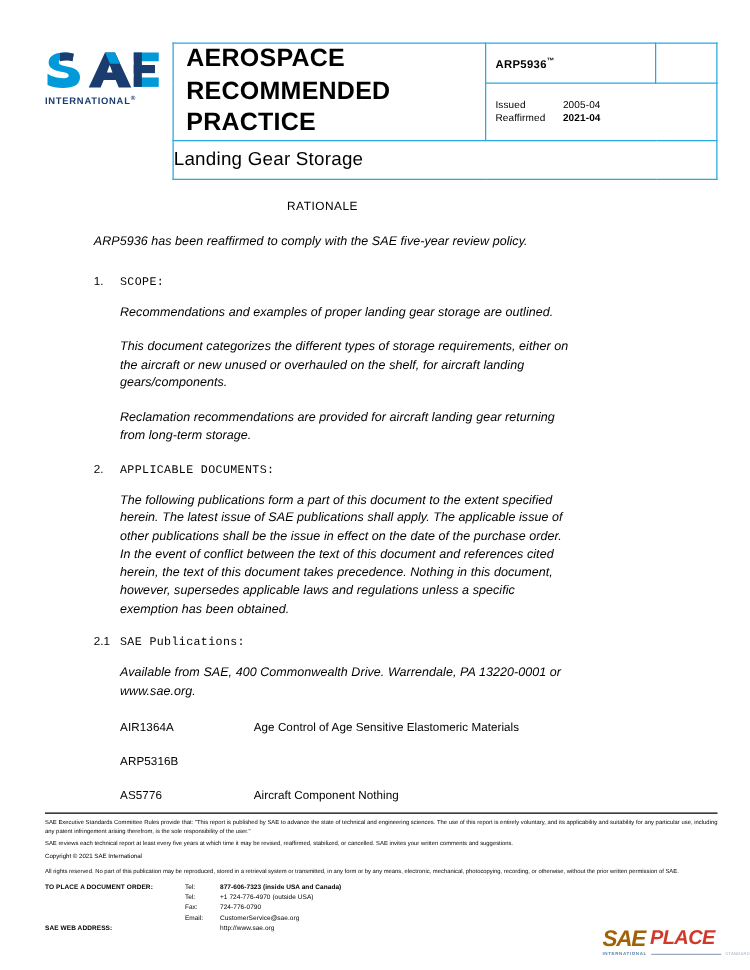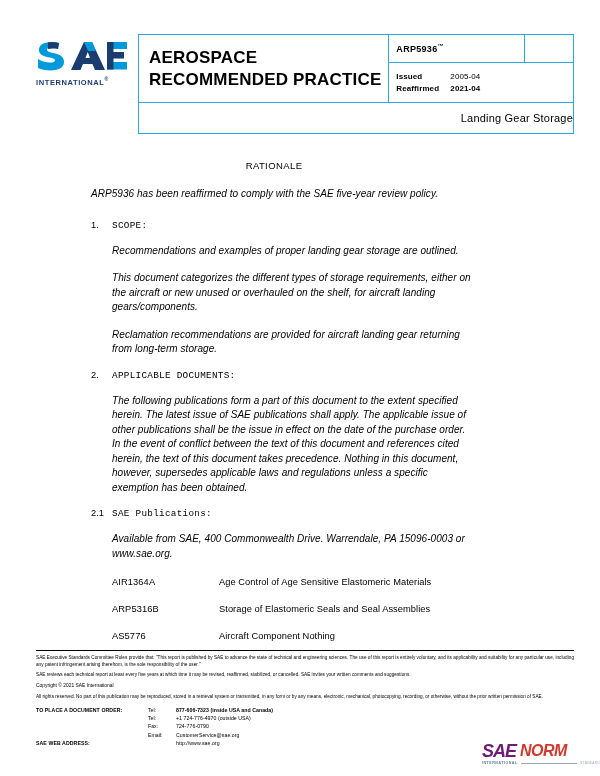--- a/index.html
+++ b/index.html
@@ -67,21 +67,21 @@
   }
   .title-table td {
     border: 1.6px solid #29A8E0;
     padding: 0;
     vertical-align: middle;
   }
   .cell-doctype {
     width: 210px;
     height: 62px;
     padding-left: 10px !important;
-    font-size: 17px;
+    font-size: 20px;
     font-weight: bold;
     line-height: 1.28;
     letter-spacing: 0.2px;
   }
   .cell-docnum {
     width: 112px;
     height: 27px;
     padding-left: 7px !important;
     font-size: 9px;
     font-weight: bold;
@@ -101,38 +101,38 @@
     height: 35px;
     padding: 2px 0 2px 7px !important;
     font-size: 8px;
   }
   .date-row {
     display: flex;
     line-height: 1.38;
   }
   .date-label {
     width: 54px;
-    font-weight: bold;
+    font-weight: normal;
     letter-spacing: 0.1px;
   }
   .date-value {
     letter-spacing: 0.1px;
   }
   .date-value.bold { font-weight: bold; }
   .cell-subtitle {
     height: 30px;
-    text-align: right;
-    font-size: 11px;
+    text-align: left;
+    font-size: 15px;
     letter-spacing: 0.2px;
   }
 
   
   .body-area {
     position: absolute;
-    left: 16px;
+    left: 0;
     top: 160px;
     width: 516px;
   }
   .rationale-head {
     text-align: center;
     font-size: 9.5px;
     letter-spacing: 0.4px;
     margin: 0 0 16px 0;
     padding-left: 36px;
     padding-right: 36px;
@@ -247,21 +247,21 @@
     pointer-events: none;
   }
   .wm-row {
     display: flex;
     align-items: center;
   }
   .wm-sae {
     font-size: 18px;
     font-weight: bold;
     font-style: italic;
-    color: #701a75;
+    color: #a16207;
     letter-spacing: -1px;
     line-height: 1;
   }
   .wm-norm {
     font-size: 16px;
     font-weight: bold;
     font-style: italic;
     color: #D03A2A;
     letter-spacing: -0.5px;
     line-height: 1;
@@ -365,30 +365,29 @@
       <div class="heading">APPLICABLE DOCUMENTS:</div>
     </div>
 
     <p class="para indent-2">The following publications form a part of this document to the extent specified herein.  The latest issue of SAE publications shall apply.  The applicable issue of other publications shall be the issue in effect on the date of the purchase order.  In the event of conflict between the text of this document and references cited herein, the text of this document takes precedence.  Nothing in this document, however, supersedes applicable laws and regulations unless a specific exemption has been obtained.</p>
 
     <div class="numbered">
       <div class="num">2.1</div>
       <div class="heading">SAE Publications:</div>
     </div>
 
-    <p class="para indent-2">Available from SAE, 400 Commonwealth Drive. Warrendale, PA 15096-0003 or www.sae.org.</p>
+    <p class="para indent-2">Available from SAE, 400 Commonwealth Drive. Warrendale, PA 13220-0001 or www.sae.org.</p>
 
     <div class="pub-list">
       <div class="pub-row">
         <div class="pub-id">AIR1364A</div>
         <div class="pub-title">Age Control of Age Sensitive Elastomeric Materials</div>
       </div>
       <div class="pub-row">
         <div class="pub-id">ARP5316B</div>
-        <div class="pub-title">Storage of Elastomeric Seals and Seal Assemblies</div>
       </div>
       <div class="pub-row">
         <div class="pub-id">AS5776</div>
         <div class="pub-title">Aircraft Component Nothing</div>
       </div>
     </div>
   </div>
 
   <div class="footer">
     <div class="footer-rule"></div>
@@ -426,21 +425,21 @@
           <div class="order-val">http://www.sae.org</div>
         </div>
       </div>
 
     </div>
   </div>
 
   <div class="watermark">
     <div class="wm-row">
       <div class="wm-sae">SAE</div>
-      <div class="wm-norm">NORM</div>
+      <div class="wm-norm">PLACE</div>
     </div>
     <div class="wm-sub">
       <div class="wm-intl">INTERNATIONAL</div>
       <div class="wm-dash"></div>
       <div class="wm-tag">STANDARD</div>
     </div>
   </div>
 
 </div>
 

